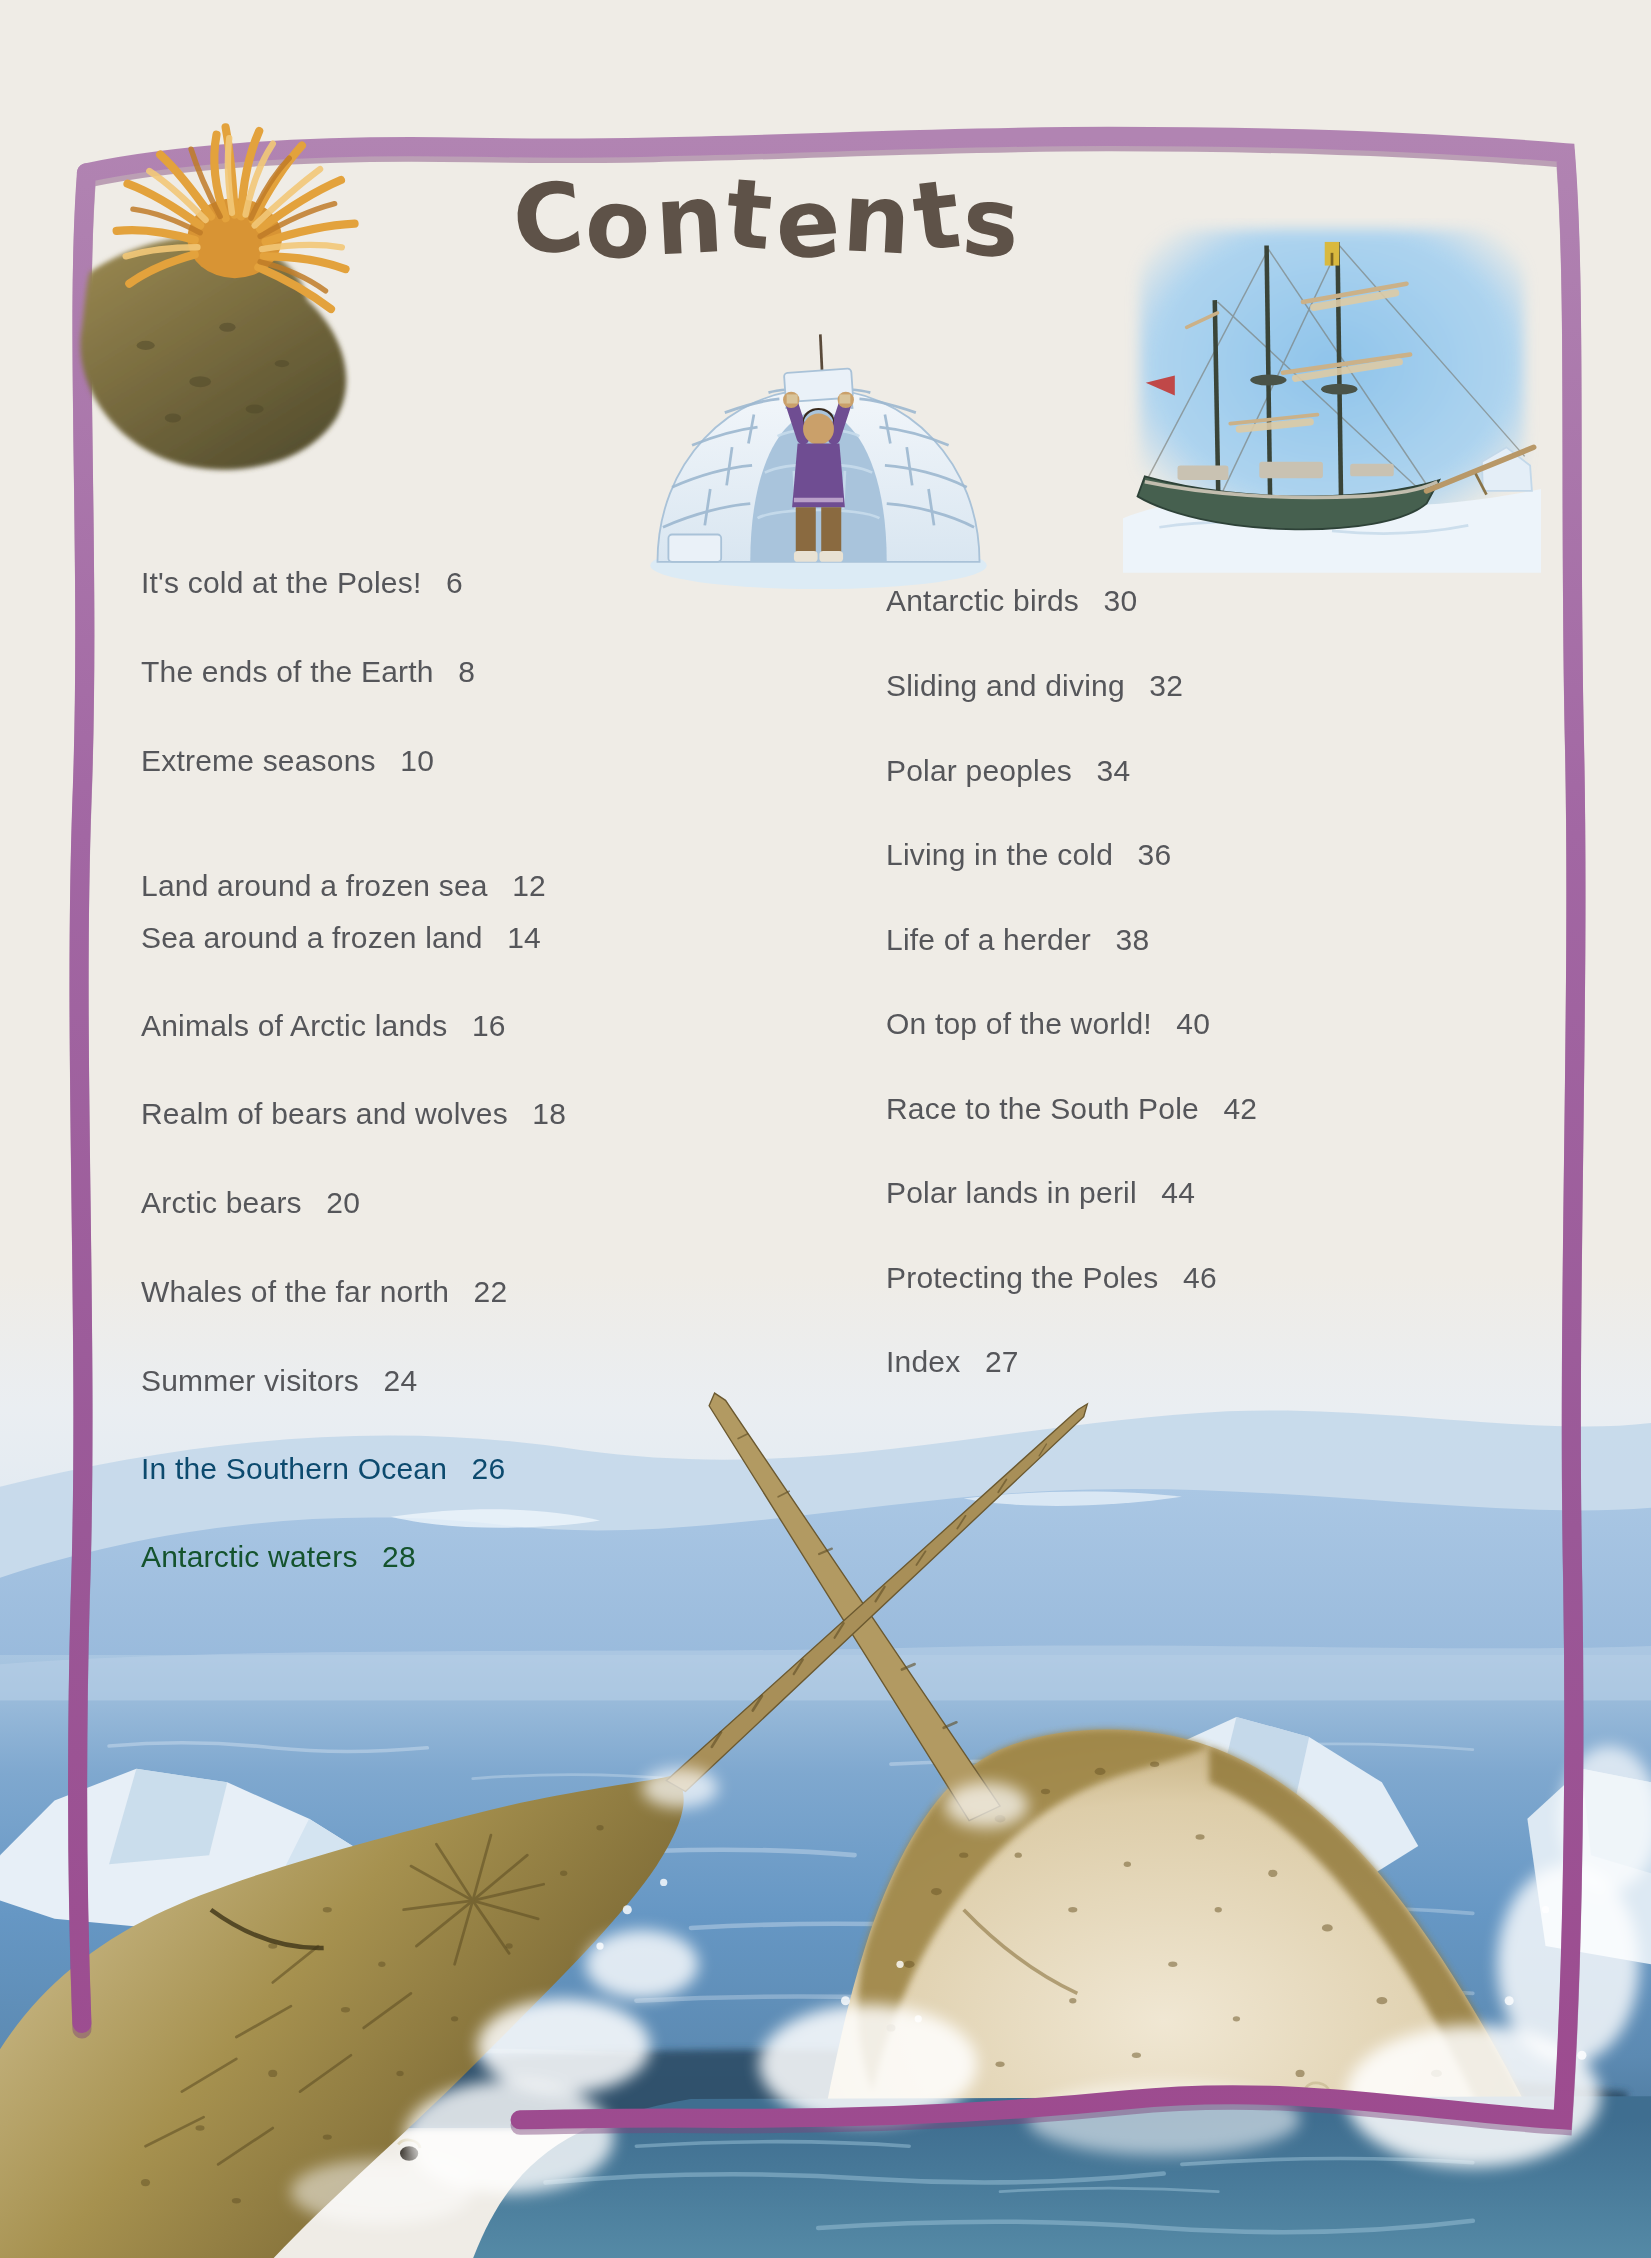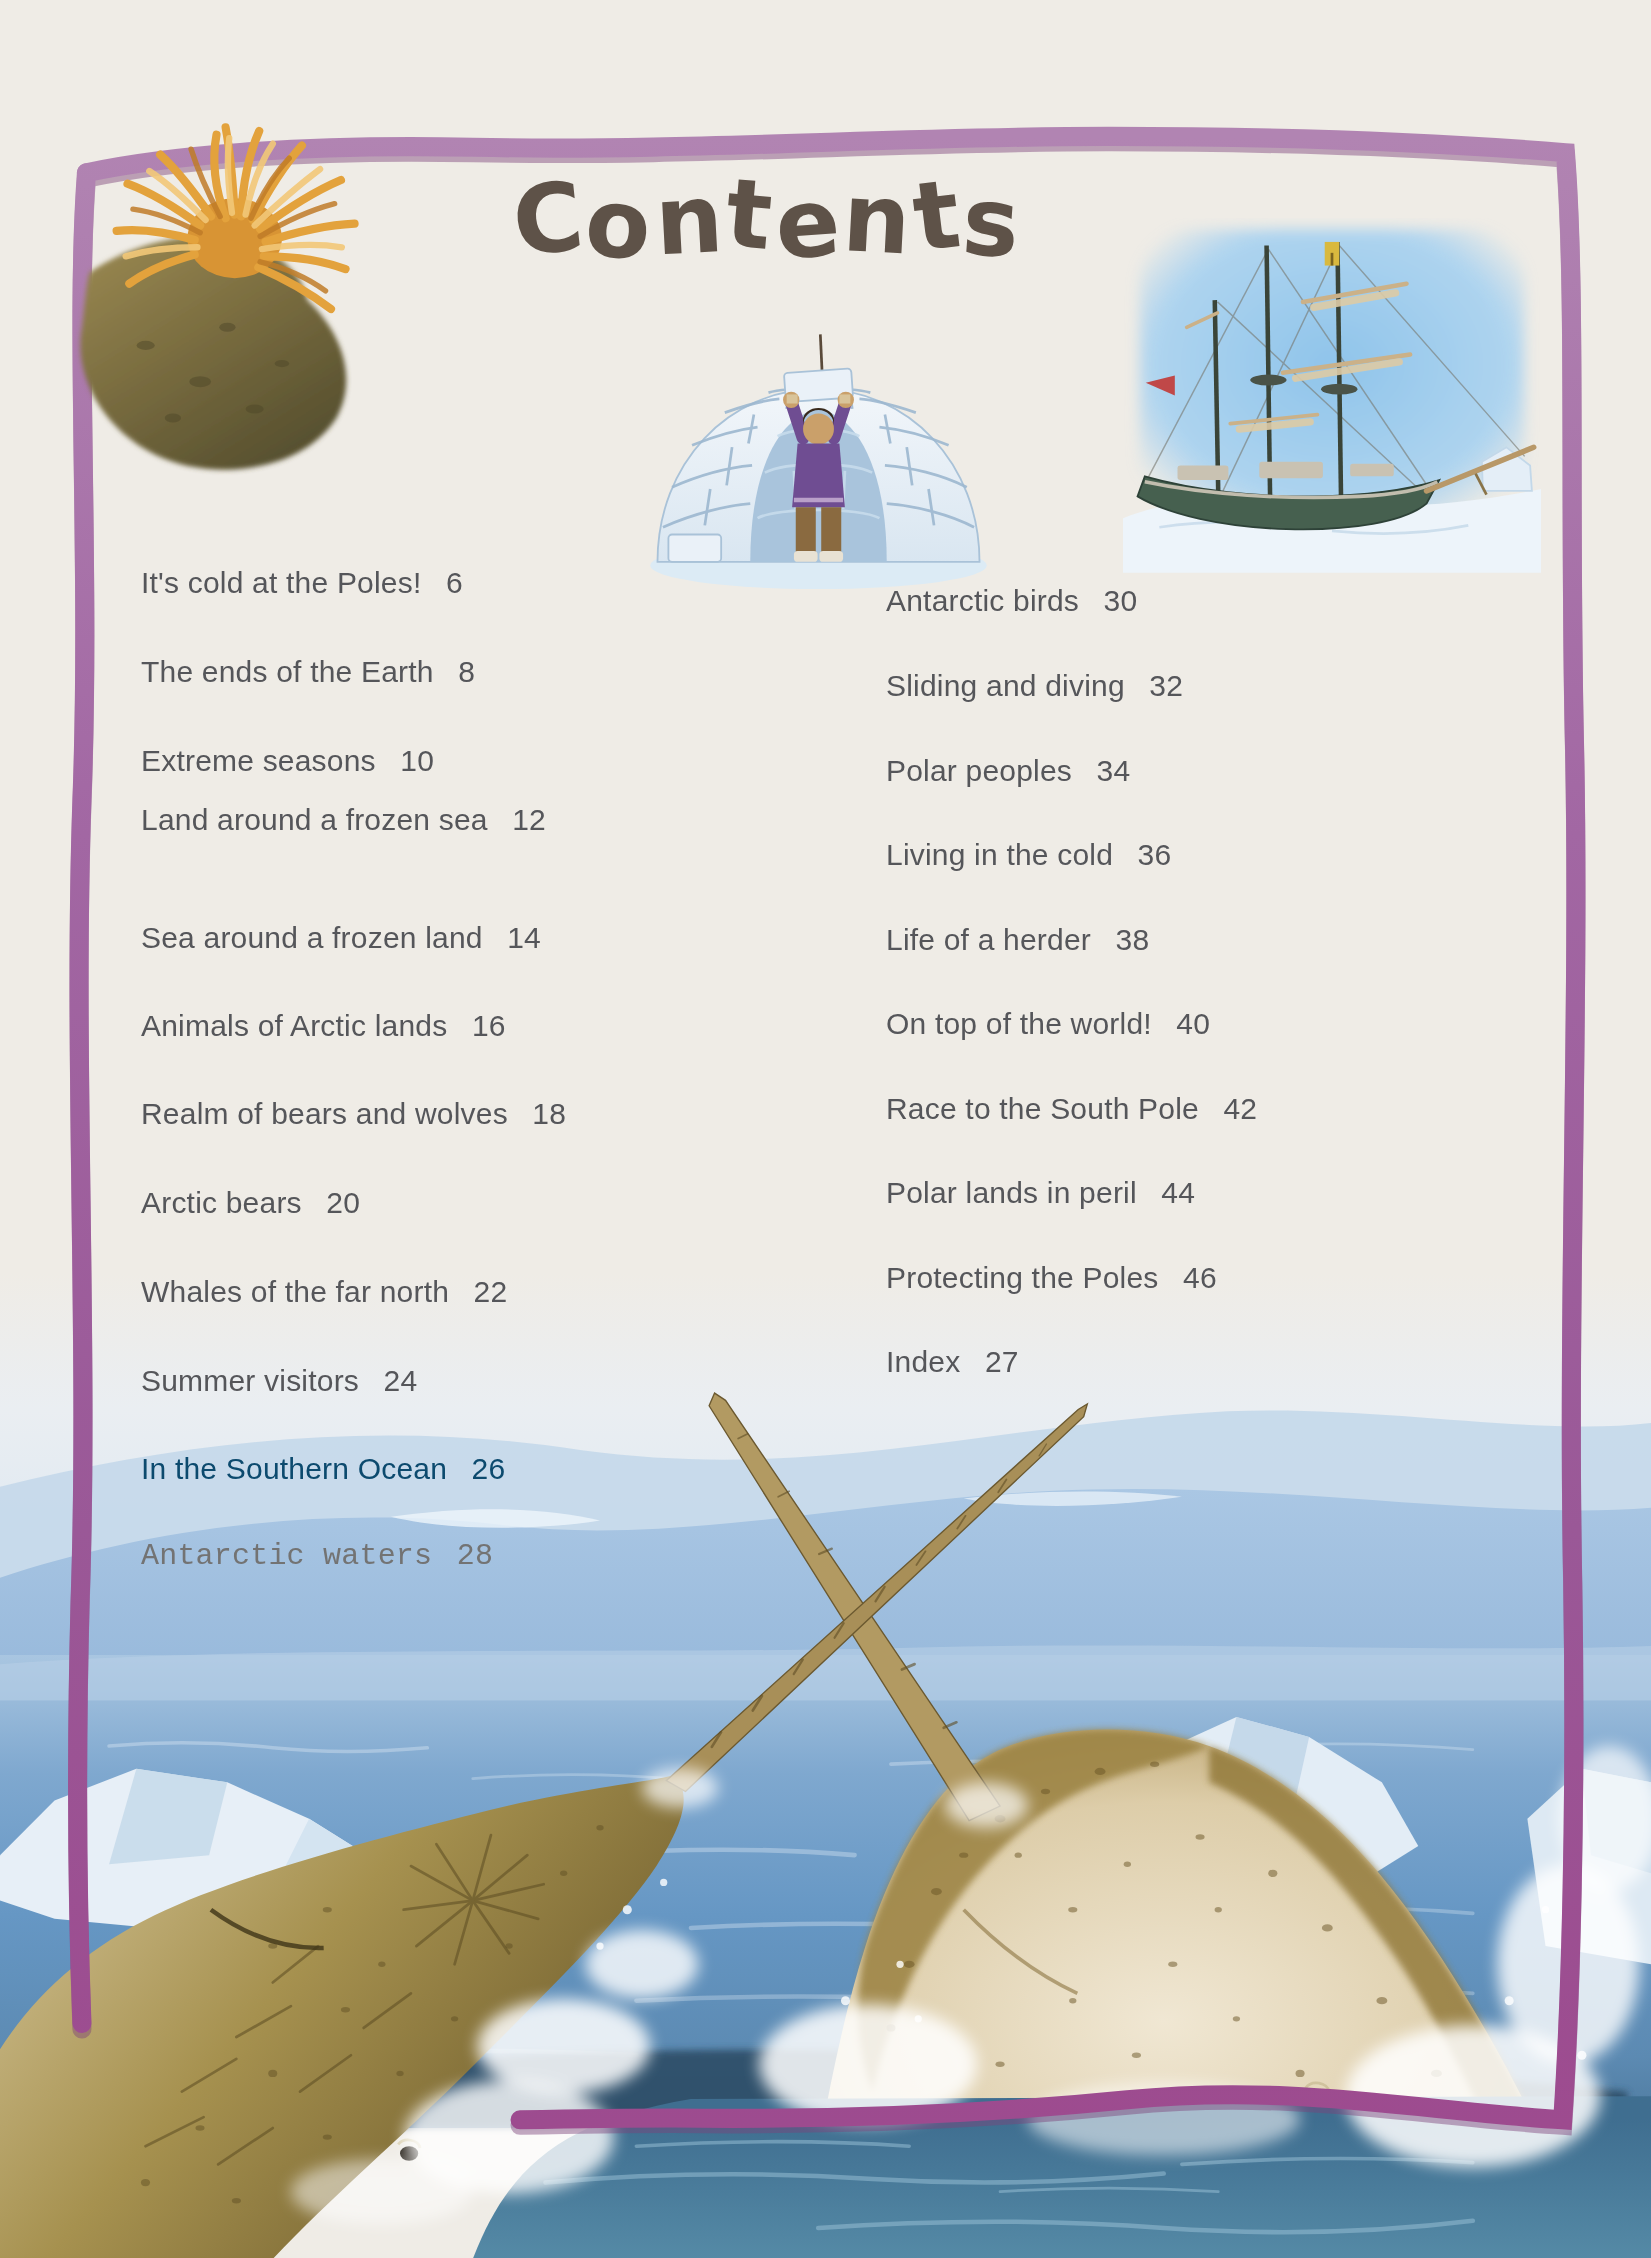--- a/index.html
+++ b/index.html
@@ -33,21 +33,21 @@
   #title-wrap .tl:nth-child(8){transform:rotate(4deg) translateY(5.5px);}
   
   .toc-entry{
     position:absolute;z-index:7;height:51px;line-height:51px;white-space:nowrap;
     font-size:30px;color:#55565a;letter-spacing:0.2px;
   }
   .toc-entry .pg{margin-left:24.5px;}
   .col-left{left:141px;}
   .col-right{left:886px;}
   .toc-entry.dark-navy{color:#0c4a6e;}
-  .toc-entry.navy{color:#737373;font-family:Liberation Mono, monospace;}
+  .toc-entry.navy{color:#14532d;}
 </style>
 </head>
 <body>
 
 <svg id="ocean-scene" viewBox="0 0 1816 1084" preserveAspectRatio="none" aria-hidden="true">
   <defs>
     <linearGradient id="sky" x1="0" y1="0" x2="0" y2="1" gradientUnits="objectBoundingBox">
       <stop offset="0" stop-color="#efece6"></stop>
         <stop offset="0.35" stop-color="#eaeef2"></stop>
       <stop offset="0.7" stop-color="#dfe9f2"></stop>
@@ -472,21 +472,21 @@
   <line x1="388" y1="281" x2="400" y2="304" stroke="#8a7448" stroke-width="3"></line>
 </svg>
 
 <div id="title-wrap">
   <span><span class="tl">C</span><span class="tl">o</span><span class="tl">n</span><span class="tl">t</span><span class="tl">e</span><span class="tl">n</span><span class="tl">t</span><span class="tl">s</span></span>
 </div>
 
 <div class="toc-entry col-left" style="top:557px"><span>It's cold at the Poles!</span><span class="pg">6</span></div>
 <div class="toc-entry col-left" style="top:646px"><span>The ends of the Earth</span><span class="pg">8</span></div>
 <div class="toc-entry col-left" style="top:735px"><span>Extreme seasons</span><span class="pg">10</span></div>
-<div class="toc-entry col-left" style="top:794px"><span>Land around a frozen sea</span><span class="pg">12</span></div>
+<div class="toc-entry col-left" style="top:860px"><span>Land around a frozen sea</span><span class="pg">12</span></div>
 <div class="toc-entry col-left" style="top:912px"><span>Sea around a frozen land</span><span class="pg">14</span></div>
 <div class="toc-entry col-left" style="top:1000px"><span>Animals of Arctic lands</span><span class="pg">16</span></div>
 <div class="toc-entry col-left" style="top:1088px"><span>Realm of bears and wolves</span><span class="pg">18</span></div>
 <div class="toc-entry col-left" style="top:1177px"><span>Arctic bears</span><span class="pg">20</span></div>
 <div class="toc-entry col-left" style="top:1266px"><span>Whales of the far north</span><span class="pg">22</span></div>
 <div class="toc-entry col-left" style="top:1355px"><span>Summer visitors</span><span class="pg">24</span></div>
 <div class="toc-entry col-left dark-navy" style="top:1443px"><span>In the Southern Ocean</span><span class="pg">26</span></div>
 <div class="toc-entry col-left navy" style="top:1531px"><span>Antarctic waters</span><span class="pg">28</span></div>
 
 <div class="toc-entry col-right" style="top:575px"><span>Antarctic birds</span><span class="pg">30</span></div>

